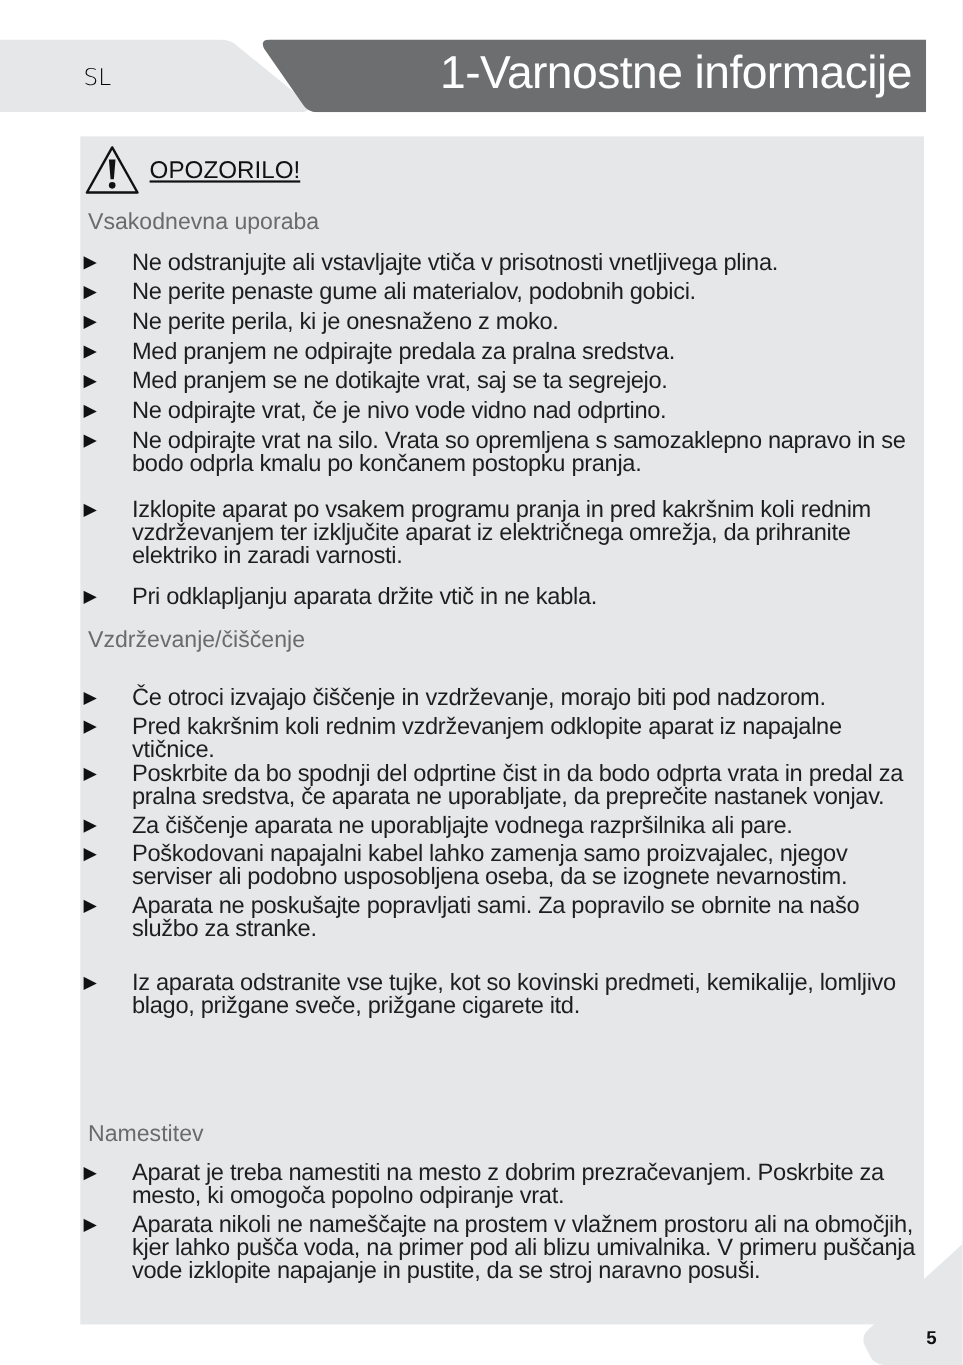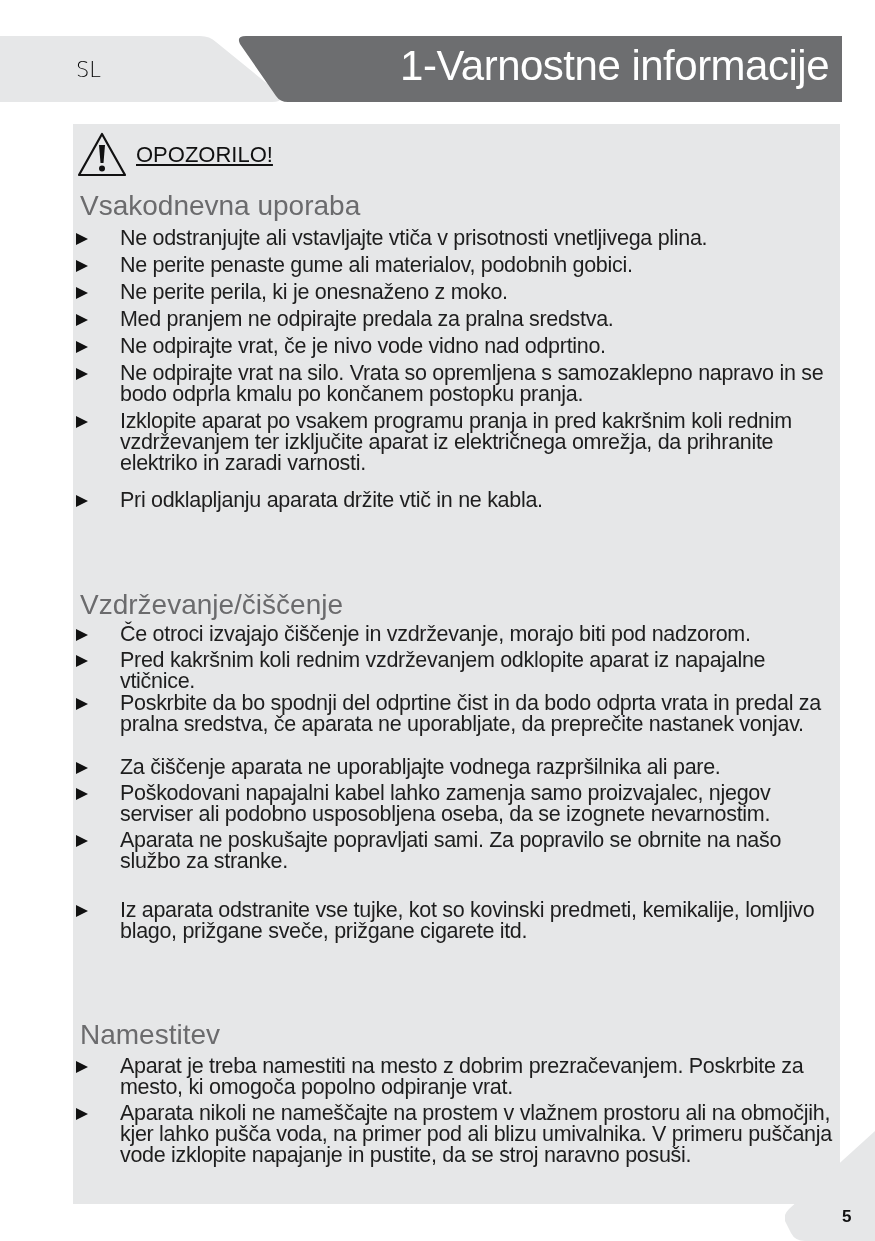--- a/index.html
+++ b/index.html
@@ -6,21 +6,21 @@
   body { width:875px; height:1241px; background:#ffffff; position:relative; overflow:hidden;
          font-family:"Liberation Sans", sans-serif; color:#1a1a1a; }
   .hdr-light { position:absolute; left:0; top:36px; width:290px; height:66px; }
   .hdr-dark { position:absolute; left:236px; top:36px; width:606px; height:66px; }
   .lang { position:absolute; left:76px; top:58px; font-size:21px; color:#000000; font-family:"DejaVu Sans", sans-serif; font-weight:300; }
   .title { position:absolute; right:46px; top:42px; font-size:42px; color:#ffffff; letter-spacing:-0.5px; font-family:Liberation Sans, sans-serif; font-weight:300; white-space:nowrap; }
   .panel { position:absolute; left:73px; top:124px; width:767px; height:1080px; background:#e6e7e8; }
   .warn { position:absolute; left:76px; top:130px; height:50px; display:flex; align-items:center; }
   .warn svg { width:52px; height:50px; }
   .warn-label { font-size:22px; margin-left:8px; color:#111;text-decoration:underline; }
-  .section { position:absolute; left:80px; font-size:28px; color:#6b6b6d; }
+  .section { position:absolute; left:80px; font-size:21px; color:#6b6b6d; }
   .list { position:absolute; left:76px; width:760px; margin:0; padding:0; list-style:none; }
   .item { position:relative; padding-left:44px; font-size:21.5px; line-height:21px; color:#1e1e1e; letter-spacing:-0.3px; }
   .bullet { position:absolute; left:0; top:5px; width:0; height:0; border-top:6px solid transparent; border-bottom:6px solid transparent; border-left:12px solid #111; }
   .corner { position:absolute; right:0; bottom:0; width:90px; height:110px; }
   .pagenum { position:absolute; left:842px; top:1207px; font-size:17px; font-weight:bold; color:#111; }
 </style>
 </head>
 <body>
 
 <svg class="hdr-light" viewBox="0 0 290 66" preserveAspectRatio="none">
@@ -42,31 +42,32 @@
   </svg>
   <span class="warn-label">OPOZORILO!</span>
 </div>
 
 <div class="section" style="top:190px;">Vsakodnevna uporaba</div>
 <ul class="list" style="top:228px;">
   <li class="item" style="margin-bottom:6px"><span class="bullet"></span><span>Ne odstranjujte ali vstavljajte vtiča v prisotnosti vnetljivega plina.</span></li>
   <li class="item" style="margin-bottom:6px"><span class="bullet"></span><span>Ne perite penaste gume ali materialov, podobnih gobici.</span></li>
   <li class="item" style="margin-bottom:6px"><span class="bullet"></span><span>Ne perite perila, ki je onesnaženo z moko.</span></li>
   <li class="item" style="margin-bottom:6px"><span class="bullet"></span><span>Med pranjem ne odpirajte predala za pralna sredstva.</span></li>
+  <li class="item" style="margin-bottom:6px"><span class="bullet"></span><span>Med pranjem se ne dotikajte vrat, saj se ta segrejejo.</span></li>
   <li class="item" style="margin-bottom:6px"><span class="bullet"></span><span>Ne odpirajte vrat, če je nivo vode vidno nad odprtino.</span></li>
-  <li class="item" style="margin-bottom:6px"><span class="bullet"></span><span>Ne odpirajte vrat na silo. Vrata so opremljena s samozaklepno napravo in se bodo odprla kmalu po končanem postopku pranja.</span></li>
+  <li class="item" style="margin-bottom:21px"><span class="bullet"></span><span>Ne odpirajte vrat na silo. Vrata so opremljena s samozaklepno napravo in se bodo odprla kmalu po končanem postopku pranja.</span></li>
   <li class="item" style="margin-bottom:16px"><span class="bullet"></span><span>Izklopite aparat po vsakem programu pranja in pred kakršnim koli rednim vzdrževanjem ter izključite aparat iz električnega omrežja, da prihranite elektriko in zaradi varnosti.</span></li>
   <li class="item"><span class="bullet"></span><span>Pri odklapljanju aparata držite vtič in ne kabla.</span></li>
 </ul>
 
-<div class="section" style="top:589px;text-align:right;">Vzdrževanje/čiščenje</div>
+<div class="section" style="top:570px;text-align:right;">Vzdrževanje/čiščenje</div>
 <ul class="list" style="top:624px;">
   <li class="item" style="margin-bottom:5px"><span class="bullet"></span><span>Če otroci izvajajo čiščenje in vzdrževanje, morajo biti pod nadzorom.</span></li>
   <li class="item" style="margin-bottom:1px"><span class="bullet"></span><span>Pred kakršnim koli rednim vzdrževanjem odklopite aparat iz napajalne vtičnice.</span></li>
-  <li class="item" style="margin-bottom:22px"><span class="bullet"></span><span>Poskrbite da bo spodnji del odprtine čist in da bodo odprta vrata in predal za pralna sredstva, če aparata ne uporabljate, da preprečite nastanek vonjav.</span></li>
+  <li class="item" style="margin-bottom:5px"><span class="bullet"></span><span>Poskrbite da bo spodnji del odprtine čist in da bodo odprta vrata in predal za pralna sredstva, če aparata ne uporabljate, da preprečite nastanek vonjav.</span></li>
   <li class="item" style="margin-bottom:5px"><span class="bullet"></span><span>Za čiščenje aparata ne uporabljajte vodnega razpršilnika ali pare.</span></li>
   <li class="item" style="margin-bottom:5px"><span class="bullet"></span><span>Poškodovani napajalni kabel lahko zamenja samo proizvajalec, njegov serviser ali podobno usposobljena oseba, da se izognete nevarnostim.</span></li>
   <li class="item" style="margin-bottom:28px"><span class="bullet"></span><span>Aparata ne poskušajte popravljati sami. Za popravilo se obrnite na našo službo za stranke.</span></li>
   <li class="item"><span class="bullet"></span><span>Iz aparata odstranite vse tujke, kot so kovinski predmeti, kemikalije, lomljivo blago, prižgane sveče, prižgane cigarete itd.</span></li>
 </ul>
 
 <div class="section" style="top:1019px;">Namestitev</div>
 <ul class="list" style="top:1056px;">
   <li class="item" style="margin-bottom:5px"><span class="bullet"></span><span>Aparat je treba namestiti na mesto z dobrim prezračevanjem. Poskrbite za mesto, ki omogoča popolno odpiranje vrat.</span></li>
   <li class="item"><span class="bullet"></span><span>Aparata nikoli ne nameščajte na prostem v vlažnem prostoru ali na območjih, kjer lahko pušča voda, na primer pod ali blizu umivalnika. V primeru puščanja vode izklopite napajanje in pustite, da se stroj naravno posuši.</span></li>

